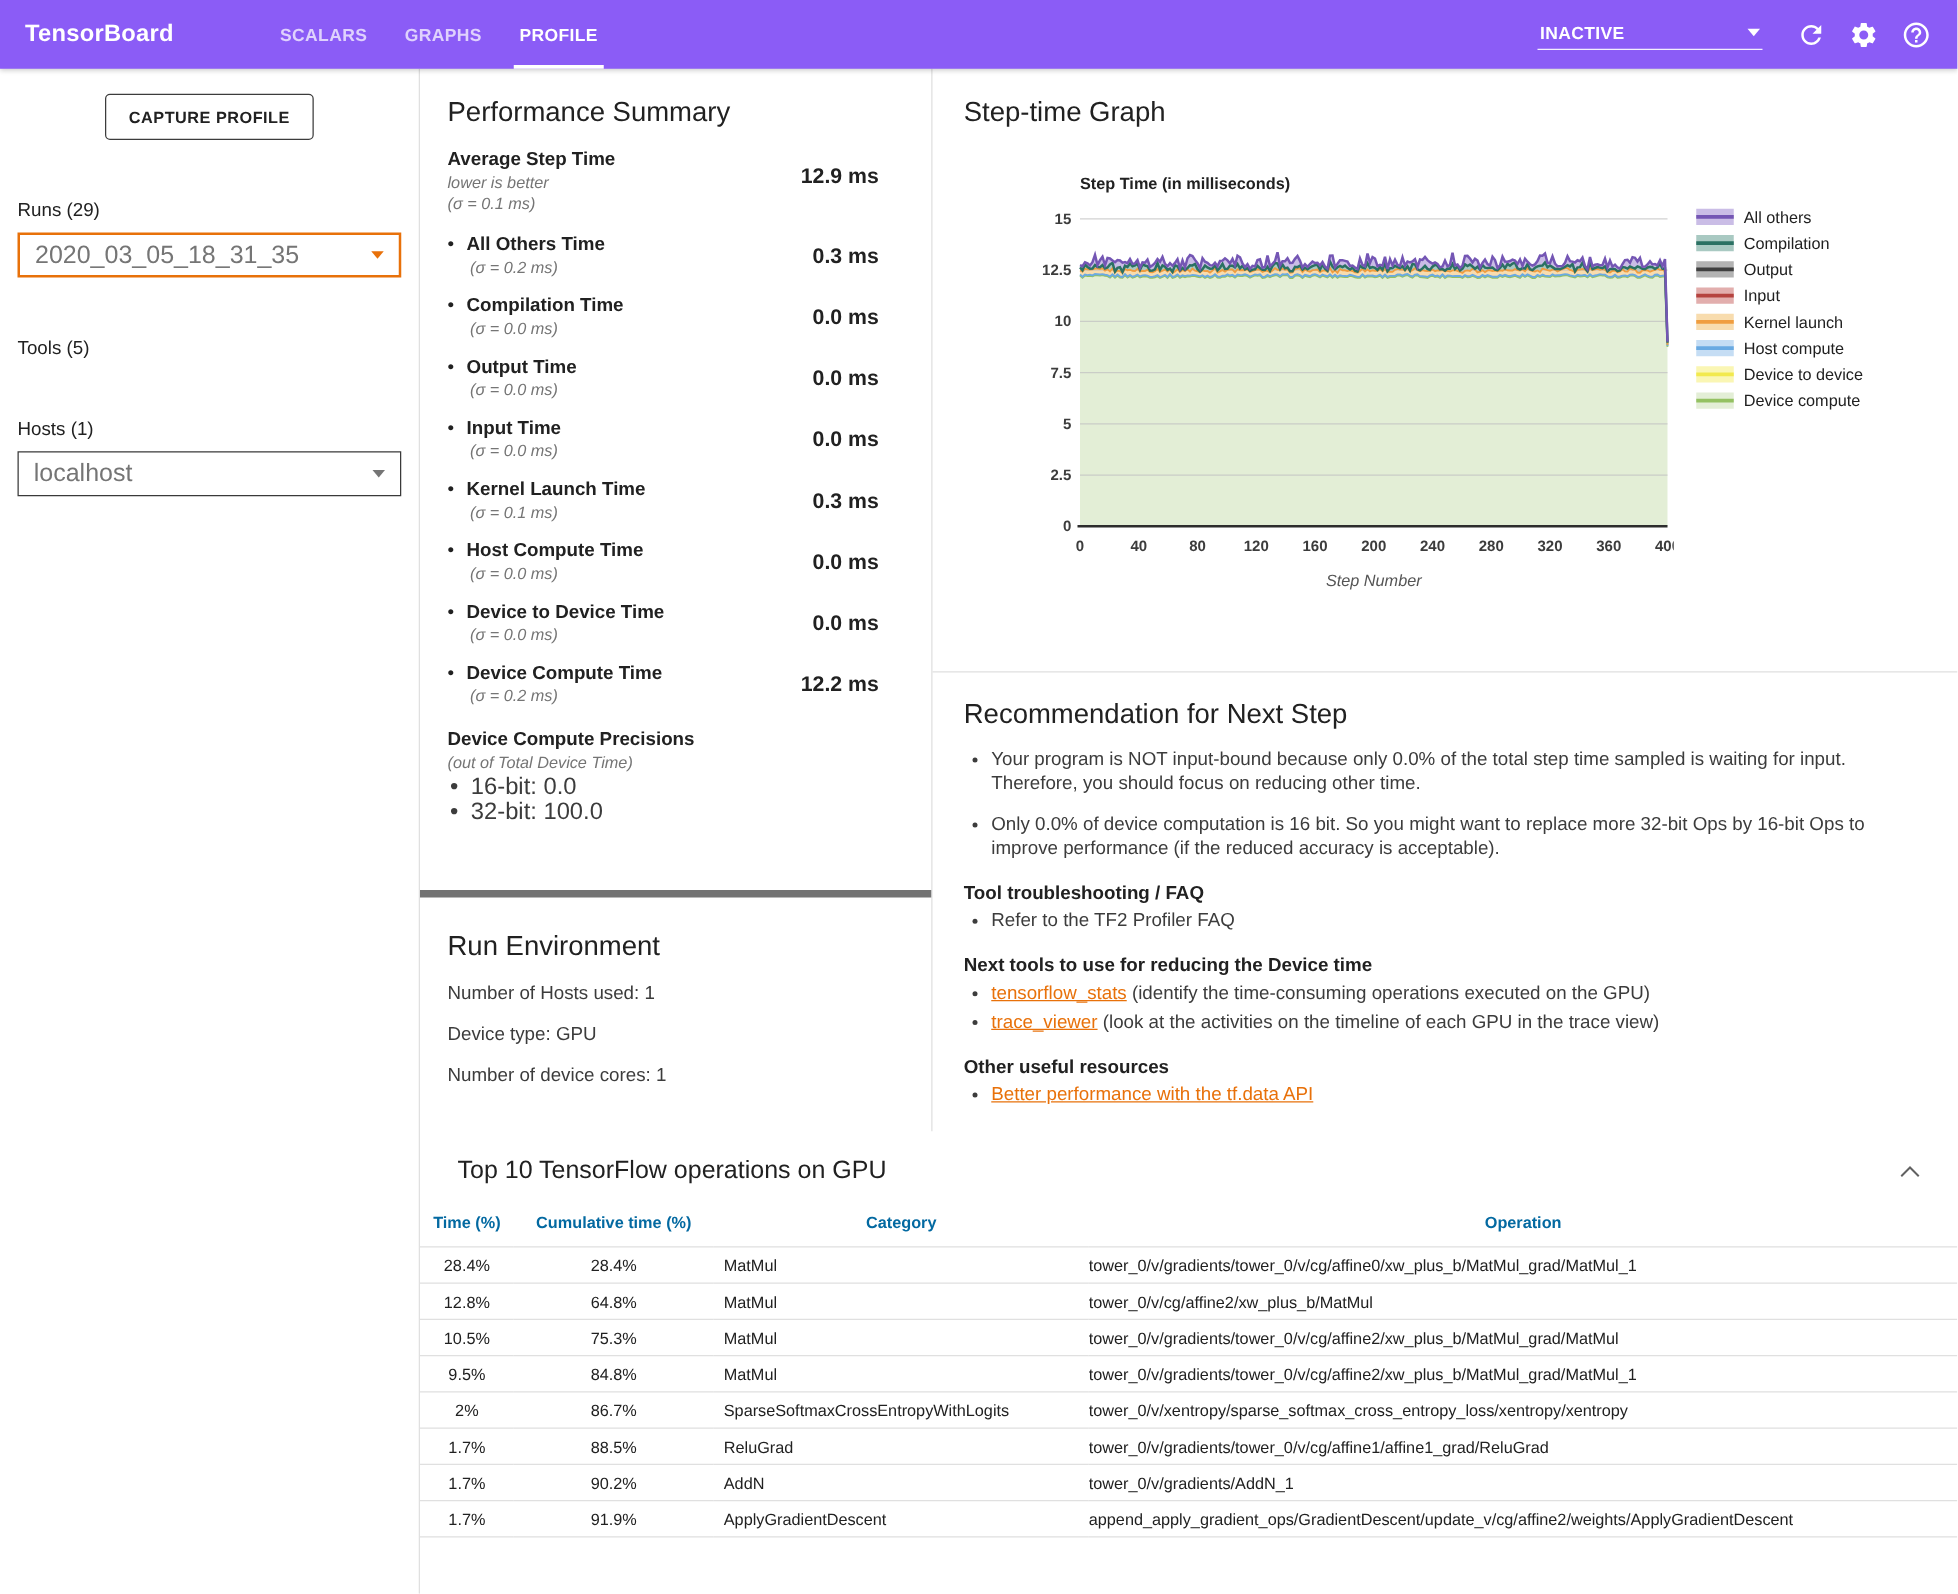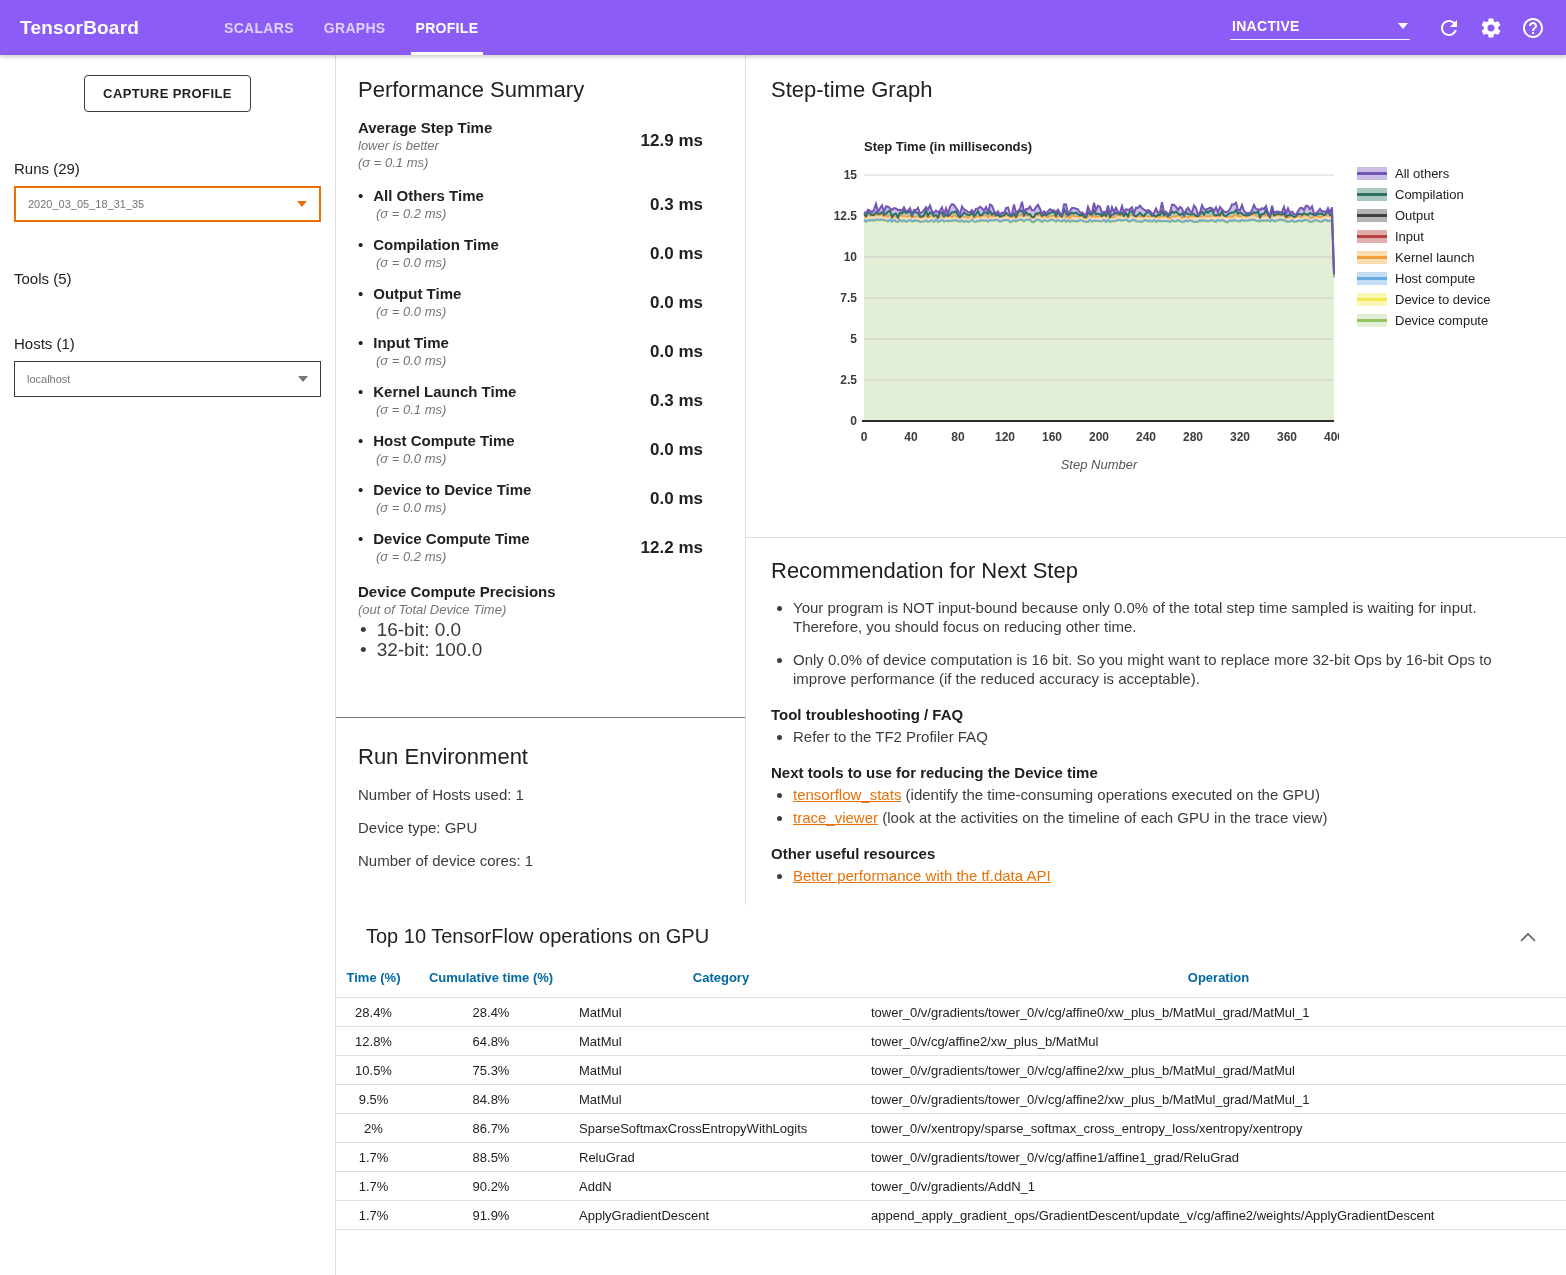--- a/index.html
+++ b/index.html
@@ -28,36 +28,36 @@
 
   
   .layout { display:flex; height:1220px; }
   .sidebar { width:335px; flex:0 0 335px; padding-top:20px; }
   .capture { display:block; margin:0 auto; background:#fff; border:1px solid #3c3c3c;
     border-radius:4px; padding:10px 18px; font-size:13px; font-weight:700; letter-spacing:.4px;
     color:#212121; cursor:pointer; font-family:inherit; }
   .field { margin:0 14px; }
   .flabel { font-size:15px; color:#212121; margin-top:48px; margin-bottom:9px; }
   .select { height:36px; border:1px solid #3a3a3a; display:flex; align-items:center;
-    justify-content:space-between; padding:0 12px; font-size:11px; color:#757575; cursor:pointer;
+    justify-content:space-between; padding:0 12px; font-size:20px; color:#757575; cursor:pointer;
     background:#fff; }
   .select .caret { border-top-color:#757575; }
   .select.runs { border:2px solid #e8710a; }
   .select.runs .caret { border-top-color:#e8710a; }
 
   .main { flex:1; border-left:1px solid #e0e0e0; display:flex; flex-direction:column; }
   .cols { display:flex; height:850px; }
   .leftcol { width:410px; flex:0 0 410px; border-right:1px solid #e0e0e0;
     display:flex; flex-direction:column; }
   .rightcol { flex:1; display:flex; flex-direction:column; }
 
   h2.sec { font-size:22px; font-weight:400; color:#212121; }
 
   
-  .perf { height:663px; border-bottom:1px solid #737373; padding:22px 42px 0 22px; }
+  .perf { height:663px; border-bottom:6px solid #737373; padding:22px 42px 0 22px; }
   .perf h2.sec { margin-bottom:16px; }
   .avg { display:flex; justify-content:space-between; margin-bottom:16px; }
   .pi-label { font-size:15px; font-weight:700; color:#212121; line-height:18px; }
   .pi-note { font-size:13px; font-style:italic; color:#757575; line-height:17px; }
   .perf-item { display:flex; justify-content:space-between; align-items:center; margin-bottom:14px; }
   .perf-item .bullet { color:#212121; margin-right:10px; font-size:15px; }
   .pi-row { display:flex; }
   .pi-indent { margin-left:18px; }
   .pi-value { font-size:17px; font-weight:700; color:#212121; white-space:nowrap; }
   .avg .pi-value { margin-top:12px; }

